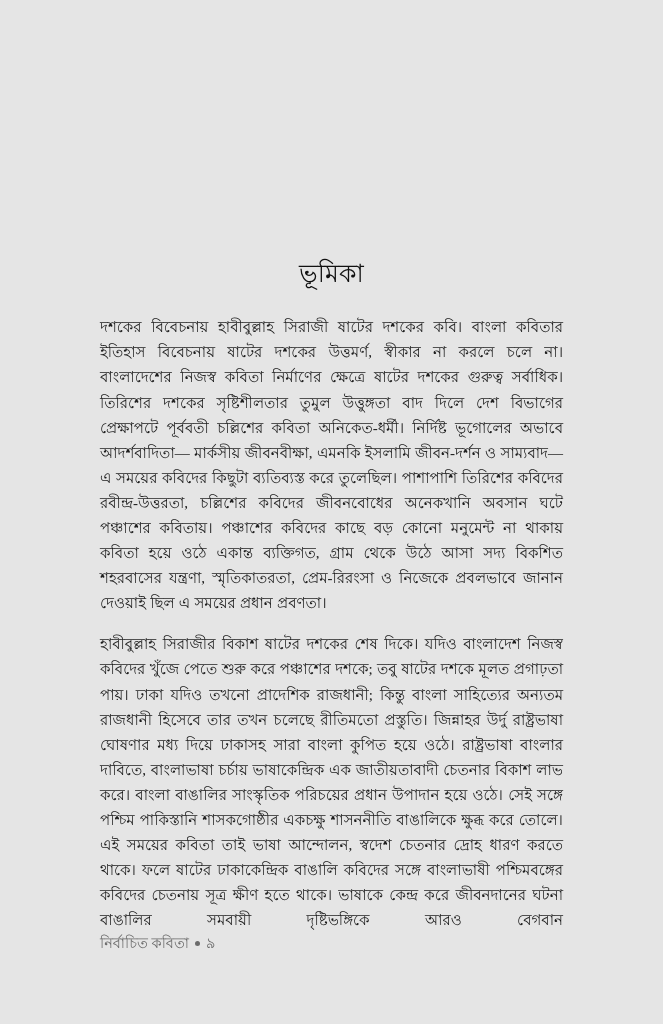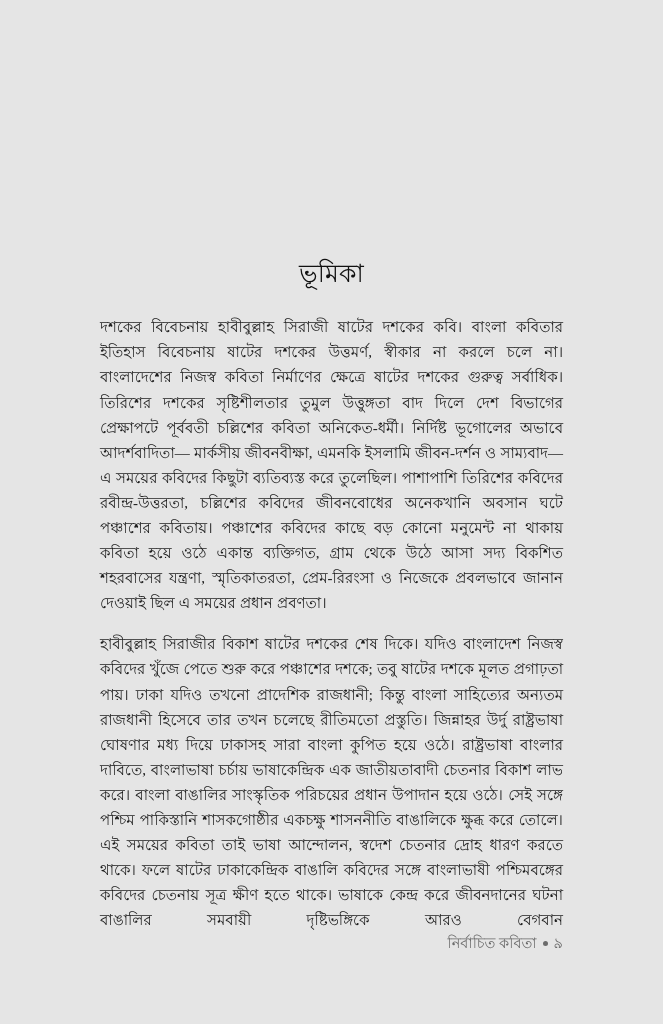--- a/index.html
+++ b/index.html
@@ -57,21 +57,21 @@
   
   .body-paragraph.runs-over {
     text-align-last: justify;
   }
 
   .page-footer {
     position: absolute;
     left: 100px;
     top: 933px;
     width: 463px;
-    text-align: right;
+    text-align: left;
     font-size: 14.5px;
     line-height: 20px;
     color: #6b6b6b;
     white-space: nowrap;
   }
 
   .footer-inner {
     display: inline-block;
   }
 

